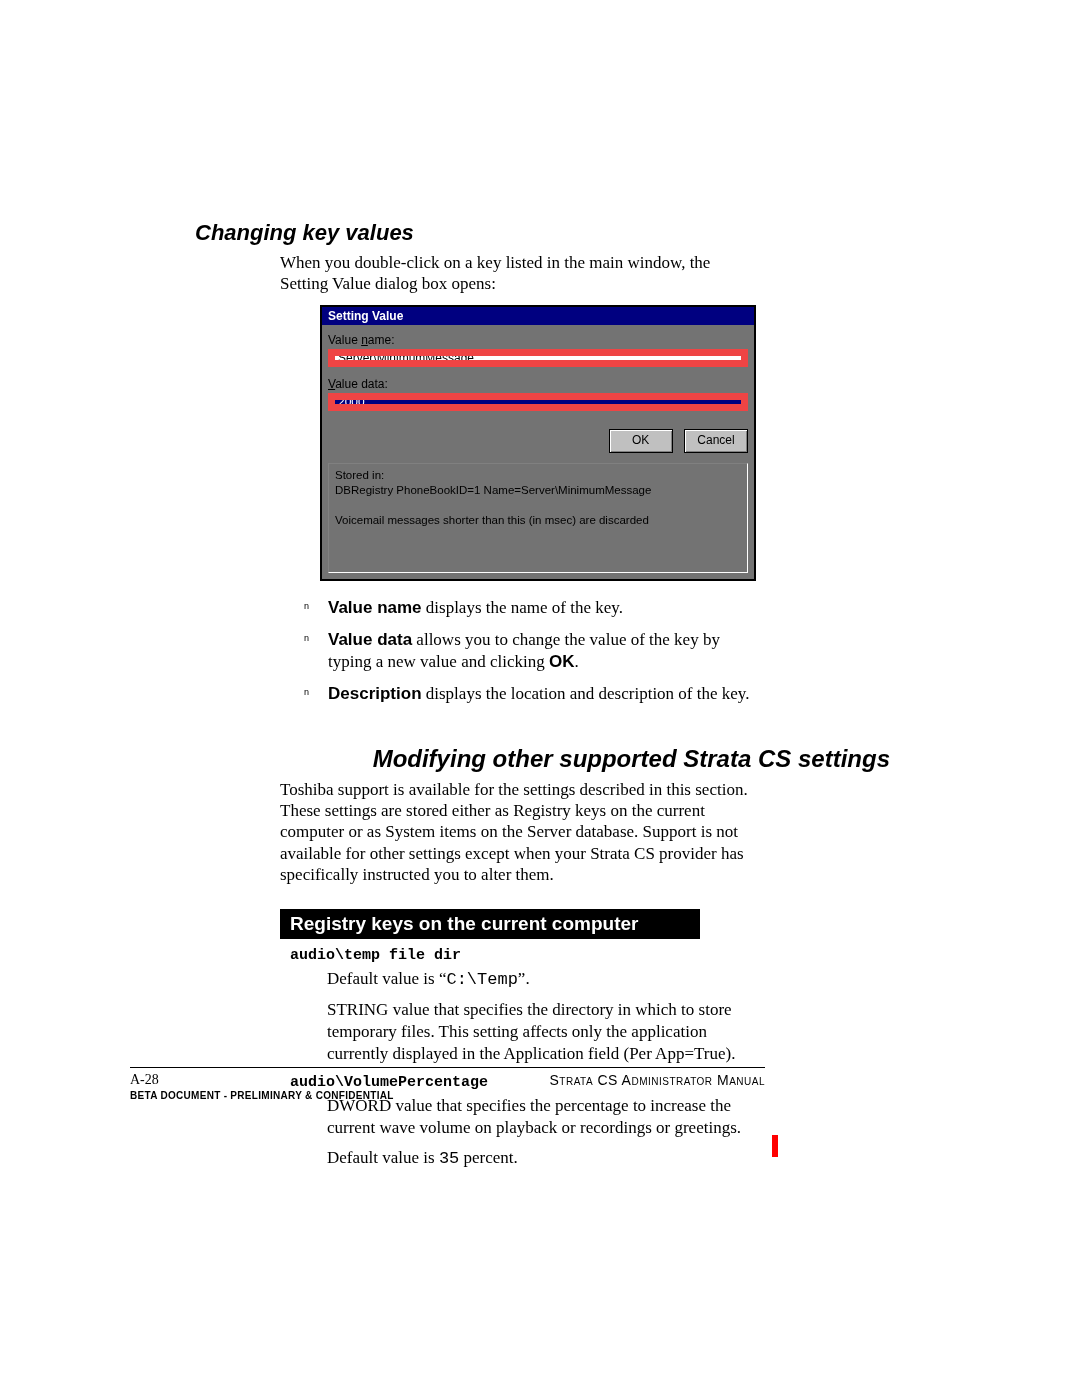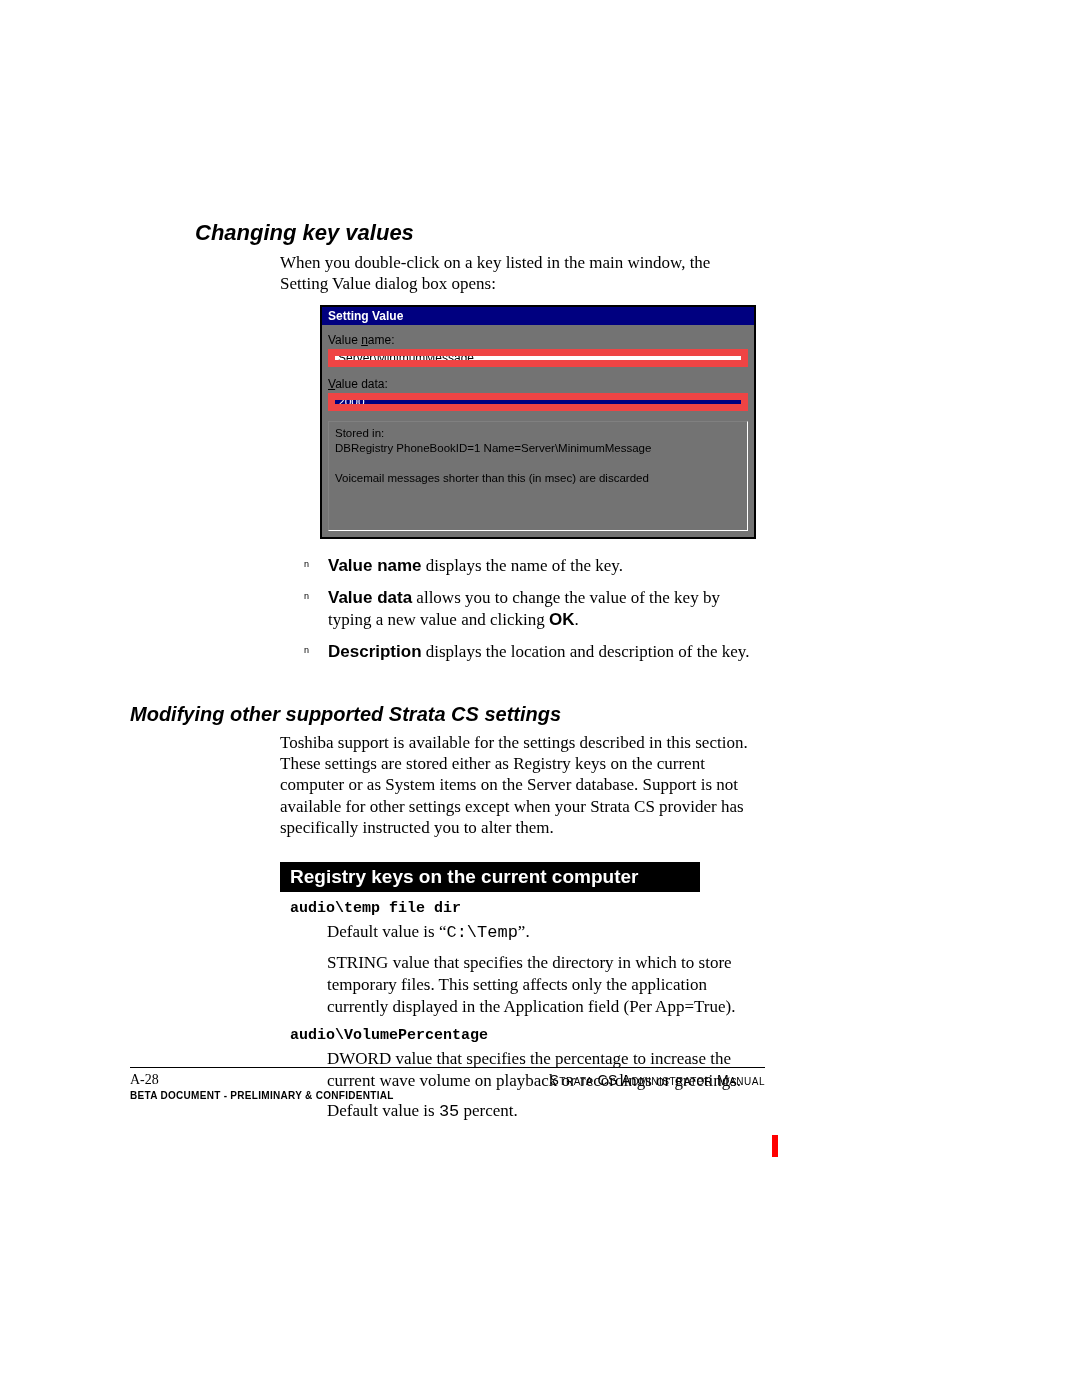--- a/index.html
+++ b/index.html
@@ -19,23 +19,24 @@
     width: 760px;
   }
   h2.italic {
     font-family: Arial, Helvetica, sans-serif;
     font-style: italic;
     font-weight: bold;
     font-size: 22px;
     margin: 0 0 4px 65px;
   }
   h2.italic.big {
-    font-size: 20px;
+    font-size: 24px;
     margin-left: 0;
     margin-top: 40px;
+    text-align: right;
   }
   .para {
     margin: 6px 0 6px 150px;
     width: 470px;
     line-height: 1.25;
   }
   .para-wide {
     margin: 6px 0 6px 150px;
     width: 470px;
     line-height: 1.25;
@@ -194,20 +195,24 @@
     <div class="dlg-title">Setting Value</div>
     <div class="dlg-body">
       <div class="dlg-label">
         <span>Value </span><span class="ul">n</span><span>ame:</span>
       </div>
       <input class="dlg-input" readonly="" value="Server\MinimumMessage" style="">
       <div class="dlg-label" style="margin-top:10px">
         <span class="ul">V</span><span>alue data:</span>
       </div>
       <input class="dlg-input sel" value="2000" style="">
+      <div class="dlg-btnrow">
+        <span class="dlg-btn">OK</span>
+        <span class="dlg-btn">Cancel</span>
+      </div>
       <div class="dlg-lower">
         <div>Stored in:</div>
         <div>DBRegistry PhoneBookID=1 Name=Server\MinimumMessage</div>
         <div style="margin-top:14px">Voicemail messages shorter than this (in msec) are discarded</div>
       </div>
     </div>
   </div>
 
   <ul class="bullets">
     <li>

